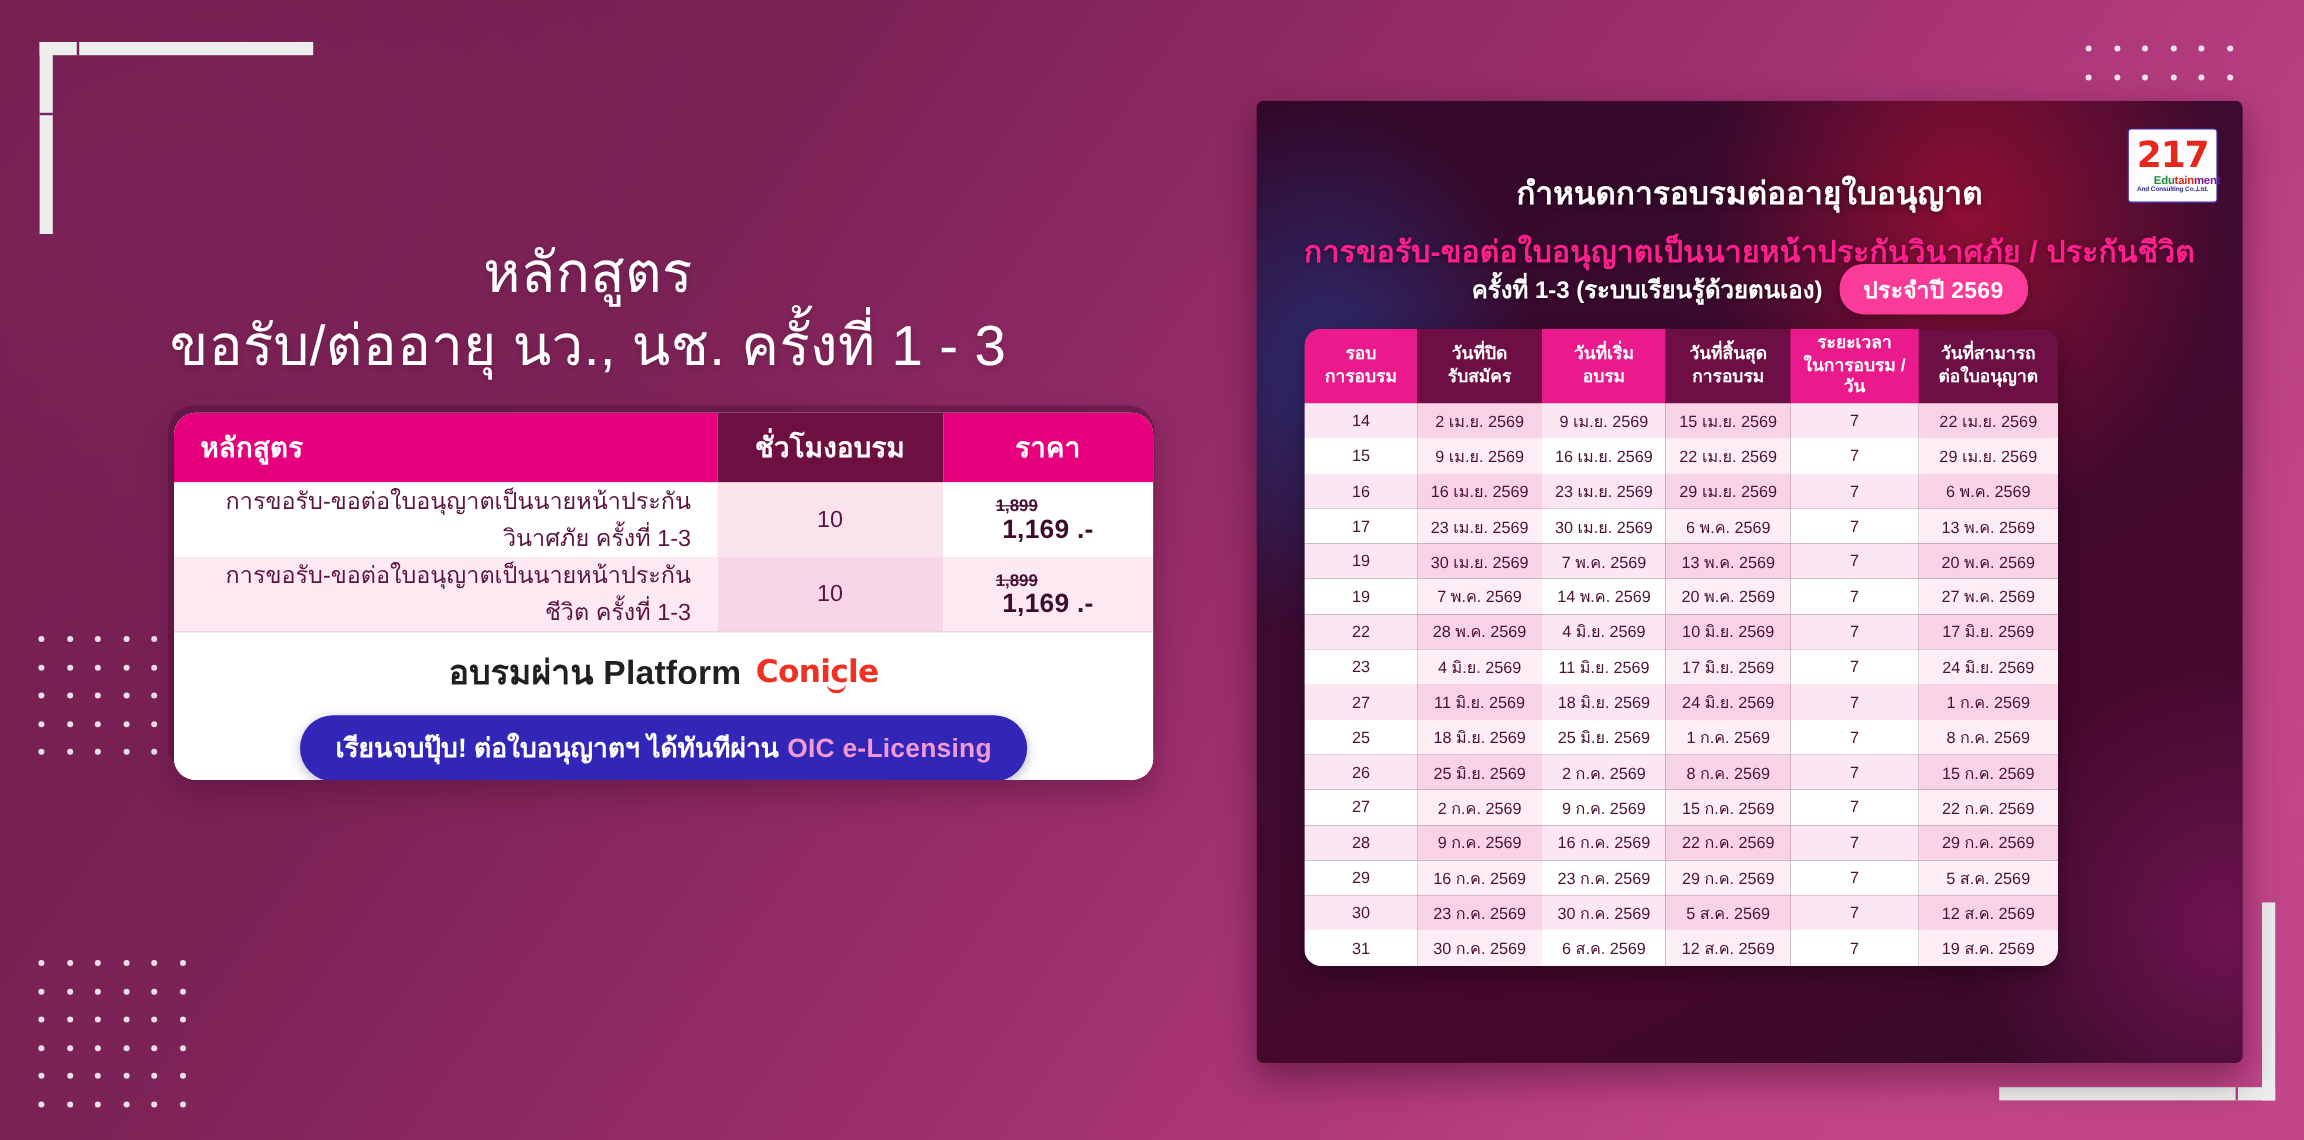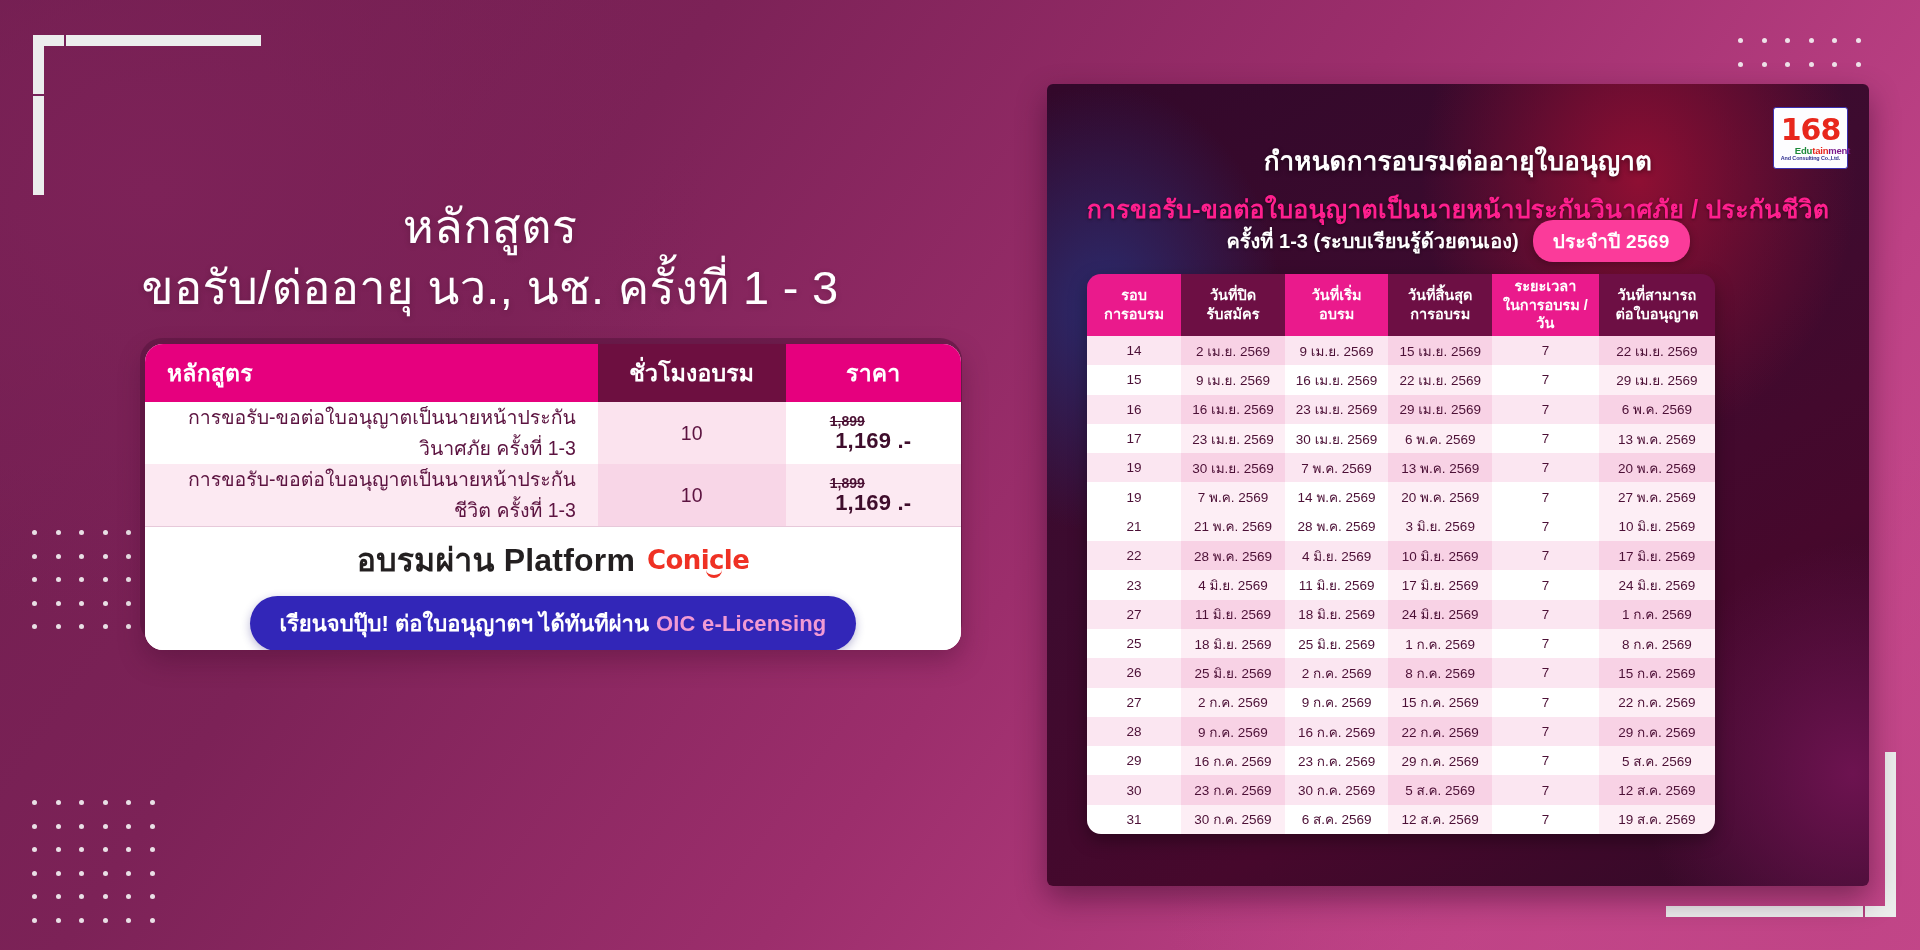--- a/index.html
+++ b/index.html
@@ -66,21 +66,21 @@
   .price-old{
     display:block;font-size:14px;color:#4a1033;text-decoration:line-through;
     margin:0 0 2px 0;font-weight:700;transform:translateX(-26px);
   }
   .price-new{display:block;font-size:22px;font-weight:700;color:#3f0d2c;letter-spacing:.2px;}
 
   .platform{
     height:66px;display:flex;align-items:center;justify-content:center;gap:12px;
     background:#fff;border-top:1px solid #e7c9da;
   }
-  .platform .pt{font-size:32px;font-weight:700;color:#231f20;letter-spacing:.2px;}
+  .platform .pt{font-size:28px;font-weight:700;color:#231f20;letter-spacing:.2px;}
   .platform .conicle{
     font-size:26px;font-weight:800;color:#ef3124;letter-spacing:-.6px;position:relative;
     font-family:"DejaVu Sans",sans-serif;
   }
   .platform .conicle::after{
     content:"";position:absolute;left:58%;bottom:-3px;width:16px;height:9px;
     border-bottom:3.5px solid #ef3124;border-radius:0 0 10px 10px;
   }
 
   .pill-row{height:62px;display:flex;align-items:center;justify-content:center;background:#fff;}
@@ -375,21 +375,21 @@
         <span class="t1">เรียนจบปุ๊บ! ต่อใบอนุญาตฯ ได้ทันทีผ่าน</span>
         <span class="t2">OIC e-Licensing</span>
       </div>
     </div>
   </div>
 </div>
 
 <div class="right">
 
   <div class="logo168">
-    <span class="n">168</span>
+    <span class="n">217</span>
     <span class="e">
       <span class="a">Edu</span><span class="b">tain</span><span class="c">ment</span>
     </span>
     <span class="s">And Consulting Co.,Ltd.</span>
   </div>
 
   <div class="r-title">
     <span class="t1">กำหนดการอบรมต่ออายุใบอนุญาต</span>
     <span class="t2">การขอรับ-ขอต่อใบอนุญาตเป็นนายหน้าประกันวินาศภัย / ประกันชีวิต</span>
   </div>
@@ -479,28 +479,20 @@
             <td class="dk">20 พ.ค. 2569</td>
           </tr>
           <tr class="b">
             <td class="lt">19</td>
             <td class="dk">7 พ.ค. 2569</td>
             <td class="lt">14 พ.ค. 2569</td>
             <td class="dk">20 พ.ค. 2569</td>
             <td class="lt">7</td>
             <td class="dk">27 พ.ค. 2569</td>
           </tr>
-          <tr class="b">
-            <td class="lt">21</td>
-            <td class="dk">21 พ.ค. 2569</td>
-            <td class="lt">28 พ.ค. 2569</td>
-            <td class="dk">3 มิ.ย. 2569</td>
-            <td class="lt">7</td>
-            <td class="dk">10 มิ.ย. 2569</td>
-          </tr>
           <tr class="a">
             <td class="lt">22</td>
             <td class="dk">28 พ.ค. 2569</td>
             <td class="lt">4 มิ.ย. 2569</td>
             <td class="dk">10 มิ.ย. 2569</td>
             <td class="lt">7</td>
             <td class="dk">17 มิ.ย. 2569</td>
           </tr>
           <tr class="b">
             <td class="lt">23</td>

